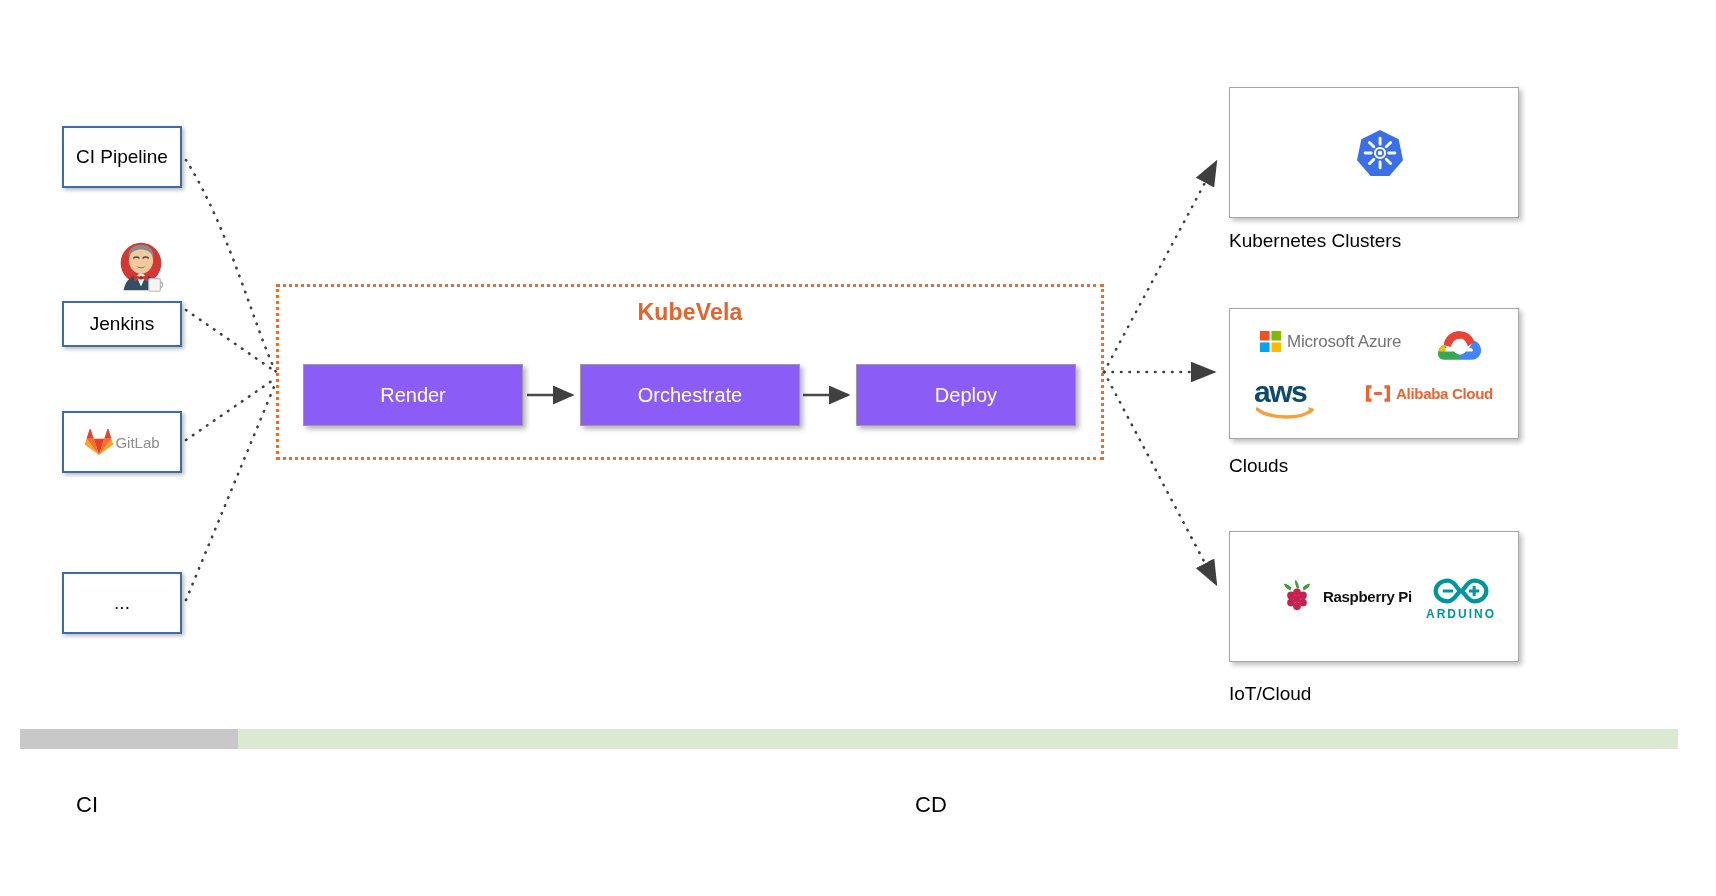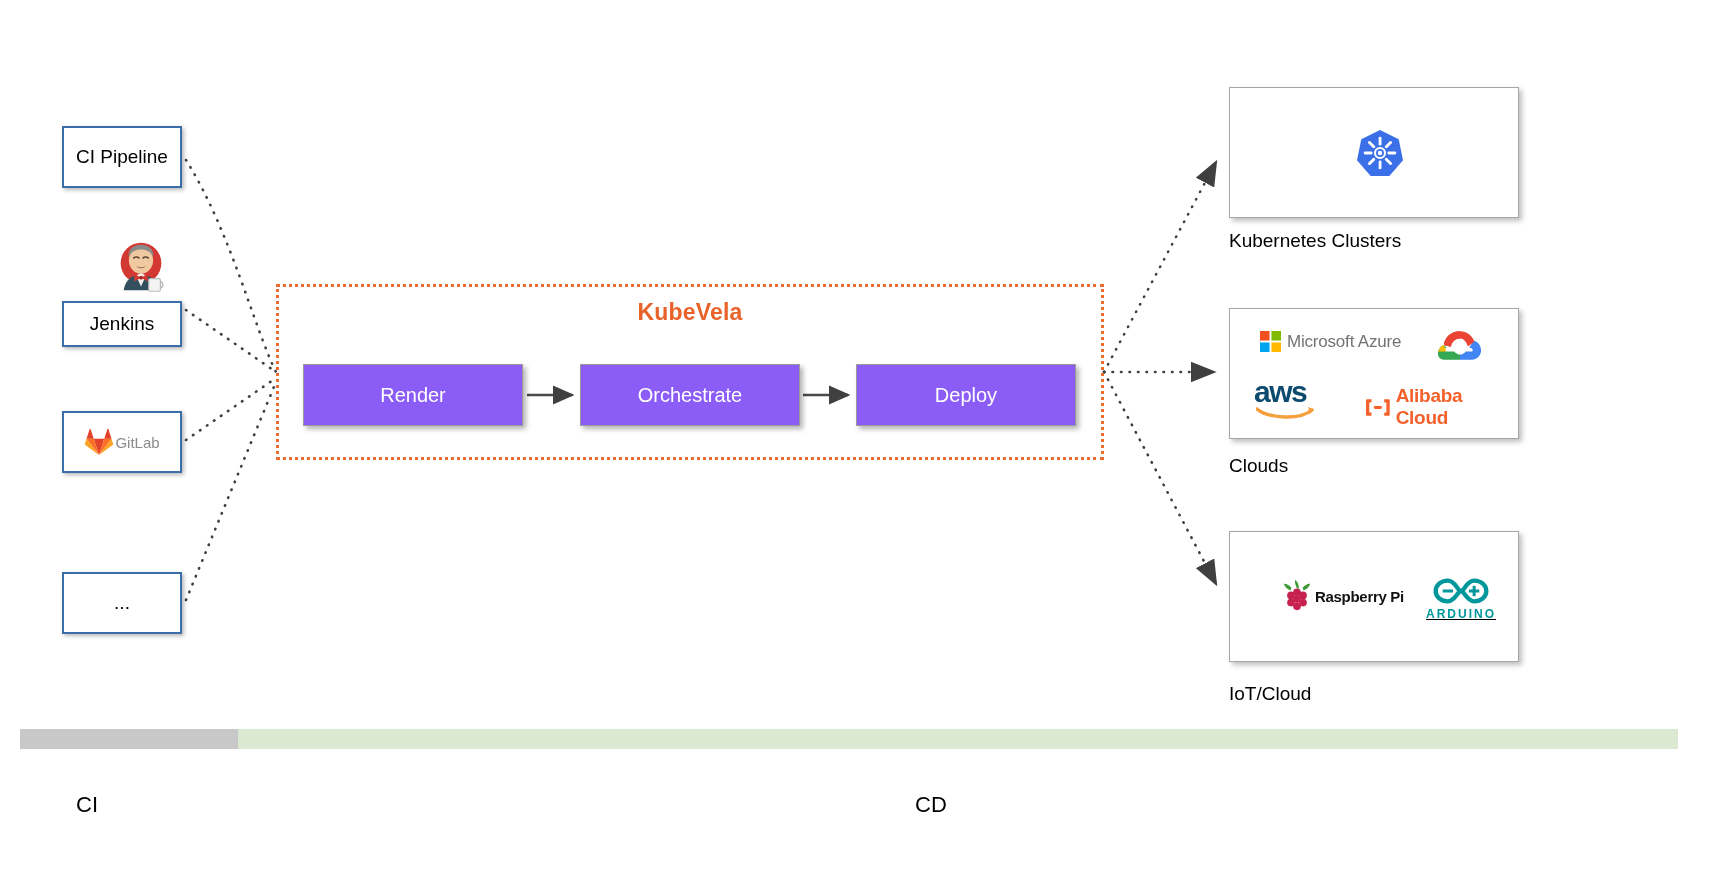--- a/index.html
+++ b/index.html
@@ -78,21 +78,21 @@
   .bar-ci { position: absolute; background: #C8C8C8; }
   .bar-cd { position: absolute; background: #DBE8D2; }
   .bar-label { position: absolute; font-size: 22px; color: #000; text-align: left; margin-top: 28px; }
 
   svg.overlay { position: absolute; left: 0; top: 0; width: 1716px; height: 896px; pointer-events: none; }
 
   
   .logo-wrap { position: absolute; display: flex; align-items: center; }
   .azure-text { font-size: 17px; color: #737373; font-family: "Liberation Sans", sans-serif; letter-spacing: -0.2px;}
   .aws-text { font-size: 30px; font-weight: bold; color: #0c4a6e; font-family: "Liberation Sans", sans-serif; letter-spacing: -1.5px; }
-  .alibaba-text { font-size: 19px; font-weight: bold; color: #F4612B; font-family: "Liberation Sans", sans-serif; letter-spacing: -0.3px;}
+  .alibaba-text { font-size: 15px; font-weight: bold; color: #F4612B; font-family: "Liberation Sans", sans-serif; letter-spacing: -0.3px;}
   .rpi-text { font-size: 15px; font-weight: bold; color: #111; font-family: "Liberation Sans", sans-serif; letter-spacing: -0.3px;}
   .arduino-text { font-size: 12px; font-weight: bold; color: #00979C; letter-spacing: 2px; font-family: "Liberation Sans", sans-serif; }
   .gitlab-text { font-size: 15px; color: #8C8C8C; font-family: "Liberation Sans", sans-serif; }
 </style>
 </head>
 <body>
 
 <div id="canvas">
 
   <svg class="overlay" viewBox="0 0 1716 896">
@@ -244,39 +244,39 @@
         <path d="M20 0 H25 a1 1 0 0 1 1 1 V17 a1 1 0 0 1 -1 1 H20 V14.5 H22.4 V3.5 H20 Z" fill="#F4612B"></path>
         <rect x="8.5" y="7.4" width="9" height="3.2" rx="1.6" fill="#F4612B"></rect>
       </svg>
       <span class="alibaba-text">Alibaba Cloud</span>
     </div>
   </div>
   <div class="tgt-caption" style="left:1229px; top:455px; width:290px;">Clouds</div>
 
   <div class="tgt-box" style="left:1229px; top:531px; width:290px; height:131px;">
 
-    <div class="logo-wrap" style="left:52px; top:48px; gap:3px;">
+    <div class="logo-wrap" style="left:52px; top:48px; gap:11px;">
       <svg style="width:30px;height:32px;" viewBox="0 0 32 34">
         <path d="M10 8 C5 3 2 4 2 4 C2 4 3 9 9 11 Z" fill="#3E9B35"></path>
         <path d="M22 8 C27 3 30 4 30 4 C30 4 29 9 23 11 Z" fill="#3E9B35"></path>
         <path d="M16 9 C13 3 14 0 14 0 C14 0 18 2 18 9 Z" fill="#3E9B35"></path>
         <g fill="#C7224F">
           <circle cx="16" cy="13" r="4.1"></circle>
           <circle cx="9.6" cy="16.4" r="4.1"></circle>
           <circle cx="22.4" cy="16.4" r="4.1"></circle>
           <circle cx="16" cy="20.3" r="4.1"></circle>
           <circle cx="9.6" cy="24" r="4.1"></circle>
           <circle cx="22.4" cy="24" r="4.1"></circle>
           <circle cx="16" cy="28" r="4.1"></circle>
         </g>
       </svg>
       <span class="rpi-text">Raspberry Pi</span>
     </div>
 
-    <div class="logo-wrap" style="left:196px; top:44px; flex-direction:column; gap:1px;text-decoration:underline;">
+    <div class="logo-wrap" style="left:196px; top:44px; flex-direction:column; gap:1px;">
       <svg style="width:58px;height:30px;" viewBox="0 0 60 32">
         <path d="M16 5 C24 5 26.5 16 30 16 C33.5 16 36 5 44 5 C51.5 5 57 9.9 57 16 C57 22.1 51.5 27 44 27 C36 27 33.5 16 30 16 C26.5 16 24 27 16 27 C8.5 27 3 22.1 3 16 C3 9.9 8.5 5 16 5 Z" fill="none" stroke="#00979C" stroke-width="4.6"></path>
         <rect x="10.5" y="14.4" width="11" height="3.2" fill="#00979C"></rect>
         <rect x="38.5" y="14.4" width="11" height="3.2" fill="#00979C"></rect>
         <rect x="42.4" y="10.5" width="3.2" height="11" fill="#00979C"></rect>
       </svg>
       <span class="arduino-text">ARDUINO</span>
     </div>
   </div>
   <div class="tgt-caption" style="left:1229px; top:683px; width:290px;">IoT/Cloud</div>

